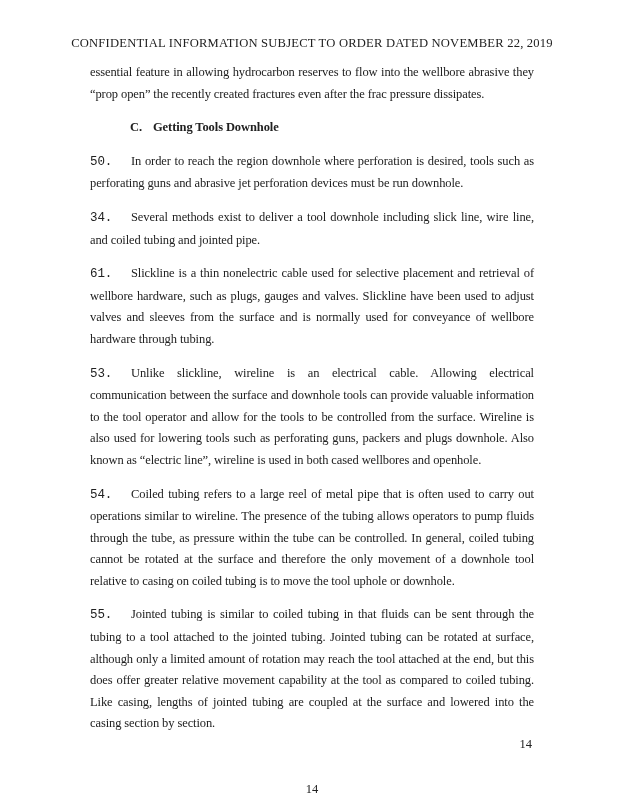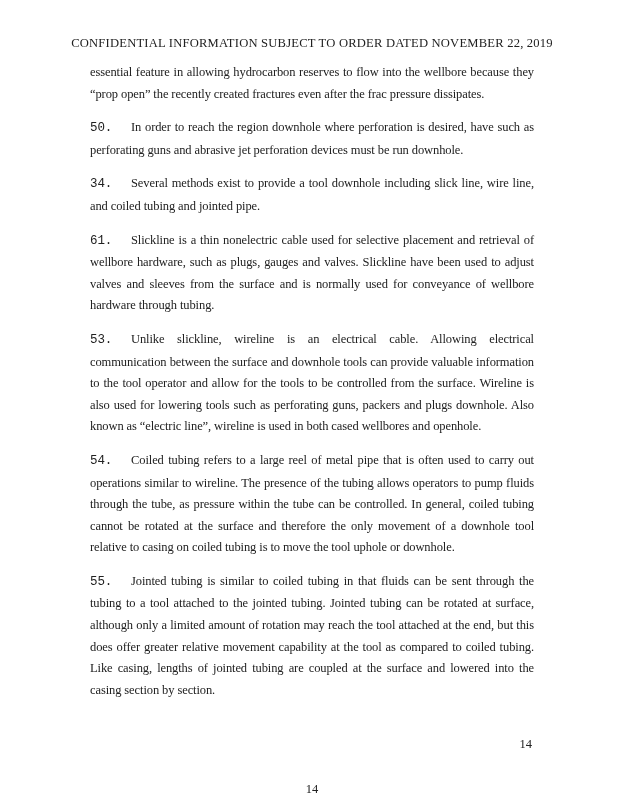--- a/index.html
+++ b/index.html
@@ -71,26 +71,27 @@
 </style>
 </head>
 <body>
 
 <div class="page">
 
   <div class="confidential-header">CONFIDENTIAL INFORMATION SUBJECT TO ORDER DATED NOVEMBER 22, 2019</div>
 
   <div class="content">
 
-    <p class="para">essential feature in allowing hydrocarbon reserves to flow into the wellbore because they “prop open” the recently created fractures even after the frac pressure dissipates.</p>
+    <p class="para">essential feature in allowing hydrocarbon reserves to flow into the wellbore abrasive they “prop open” the recently created fractures even after the frac pressure dissipates.</p>
 
+    <p class="section-heading"><span class="heading-label">C.</span><span>Getting Tools Downhole</span></p>
 
-    <p class="para numbered"><span class="para-number">50.</span><span>In order to reach the region downhole where perforation is desired, have such as perforating guns and abrasive jet perforation devices must be run downhole.</span></p>
+    <p class="para numbered"><span class="para-number">50.</span><span>In order to reach the region downhole where perforation is desired, tools such as perforating guns and abrasive jet perforation devices must be run downhole.</span></p>
 
-    <p class="para numbered"><span class="para-number">34.</span><span>Several methods exist to provide a tool downhole including slick line, wire line, and coiled tubing and jointed pipe.</span></p>
+    <p class="para numbered"><span class="para-number">34.</span><span>Several methods exist to deliver a tool downhole including slick line, wire line, and coiled tubing and jointed pipe.</span></p>
 
     <p class="para numbered"><span class="para-number">61.</span><span>Slickline is a thin nonelectric cable used for selective placement and retrieval of wellbore hardware, such as plugs, gauges and valves. Slickline have been used to adjust valves and sleeves from the surface and is normally used for conveyance of wellbore hardware through tubing.</span></p>
 
     <p class="para numbered"><span class="para-number">53.</span><span>Unlike slickline, wireline is an electrical cable. Allowing electrical communication between the surface and downhole tools can provide valuable information to the tool operator and allow for the tools to be controlled from the surface. Wireline is also used for lowering tools such as perforating guns, packers and plugs downhole. Also known as “electric line”, wireline is used in both cased wellbores and openhole.</span></p>
 
     <p class="para numbered"><span class="para-number">54.</span><span>Coiled tubing refers to a large reel of metal pipe that is often used to carry out operations similar to wireline. The presence of the tubing allows operators to pump fluids through the tube, as pressure within the tube can be controlled. In general, coiled tubing cannot be rotated at the surface and therefore the only movement of a downhole tool relative to casing on coiled tubing is to move the tool uphole or downhole.</span></p>
 
     <p class="para numbered"><span class="para-number">55.</span><span>Jointed tubing is similar to coiled tubing in that fluids can be sent through the tubing to a tool attached to the jointed tubing. Jointed tubing can be rotated at surface, although only a limited amount of rotation may reach the tool attached at the end, but this does offer greater relative movement capability at the tool as compared to coiled tubing. Like casing, lengths of jointed tubing are coupled at the surface and lowered into the casing section by section.</span></p>
 
   </div>

